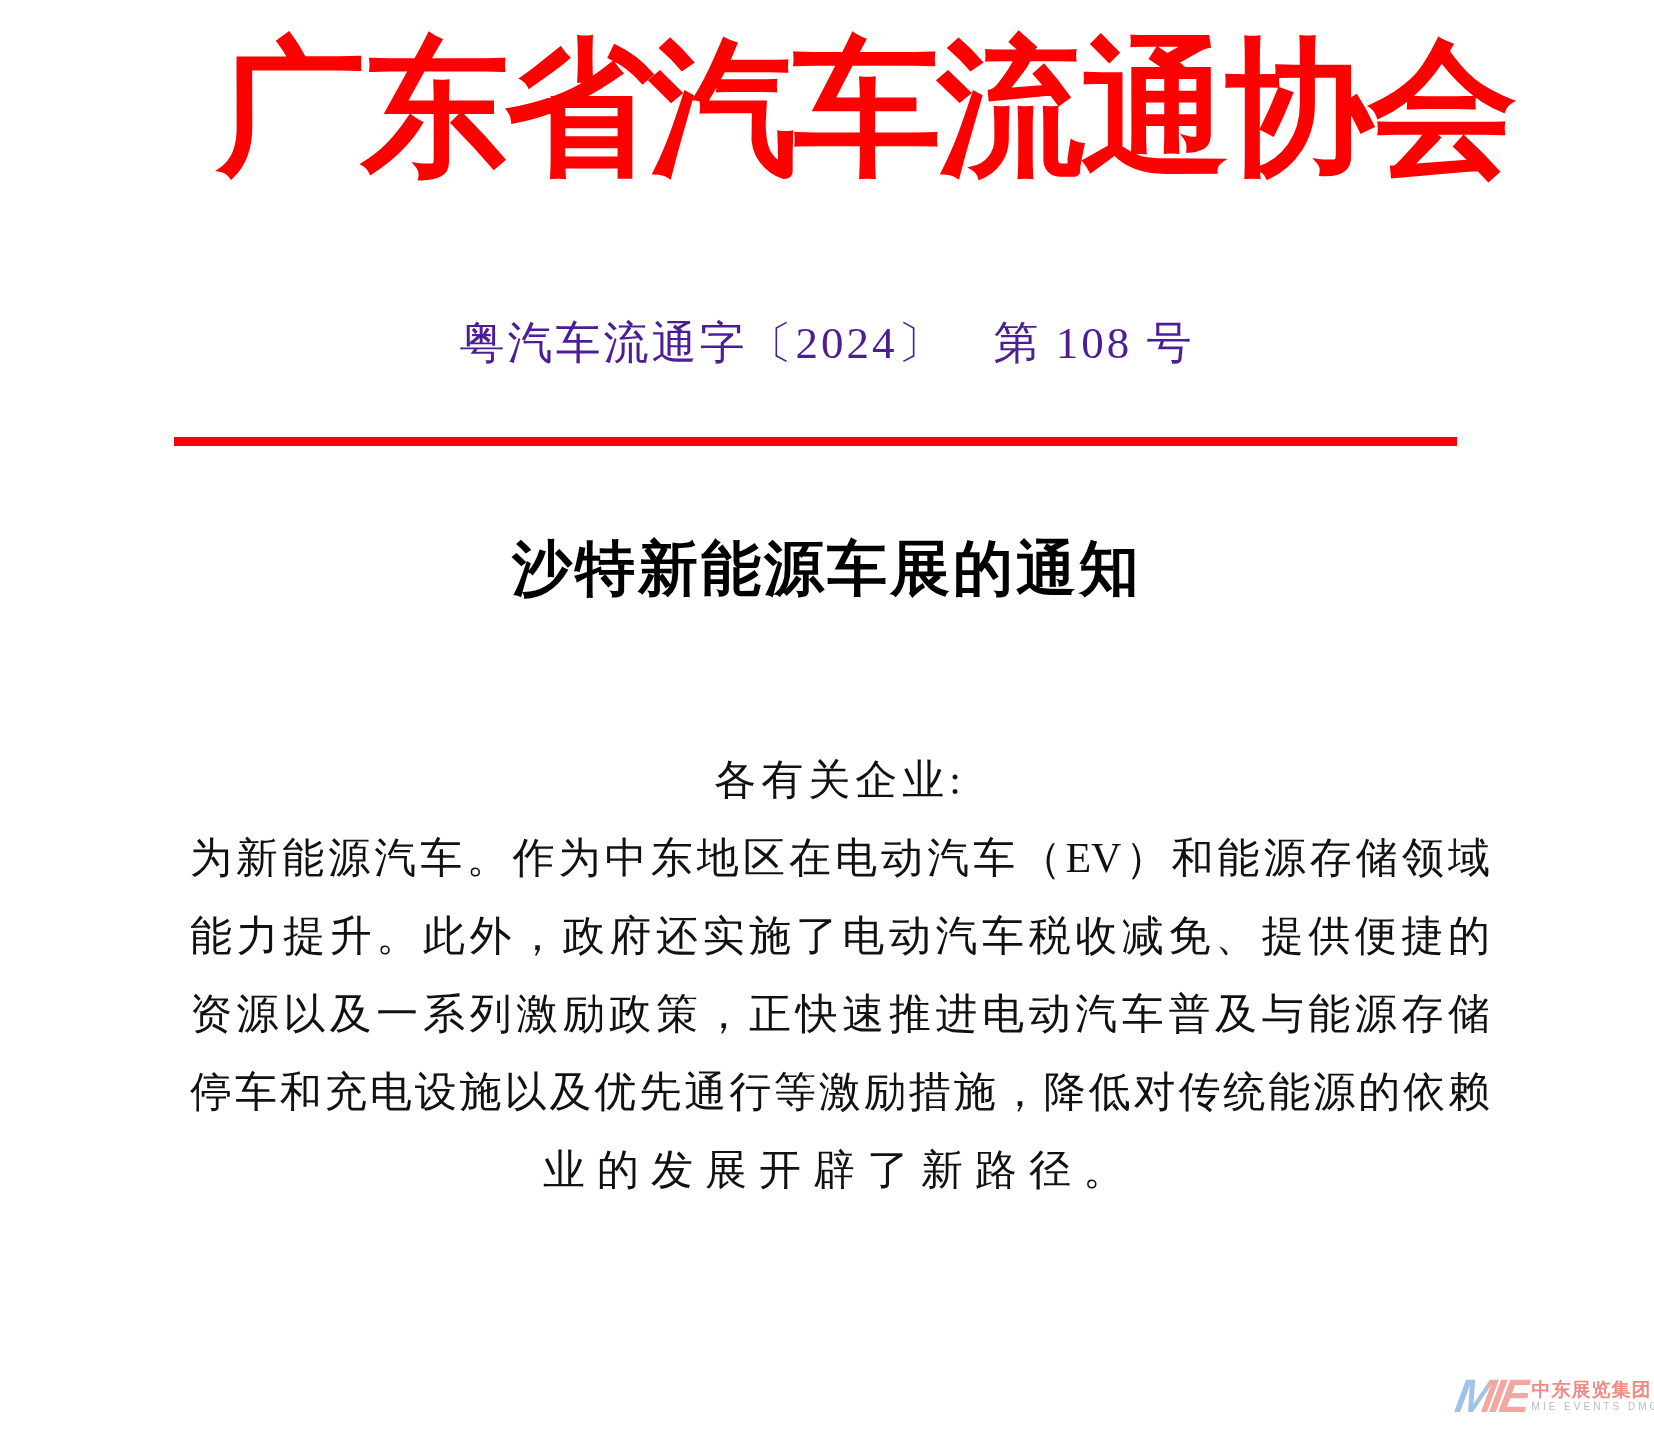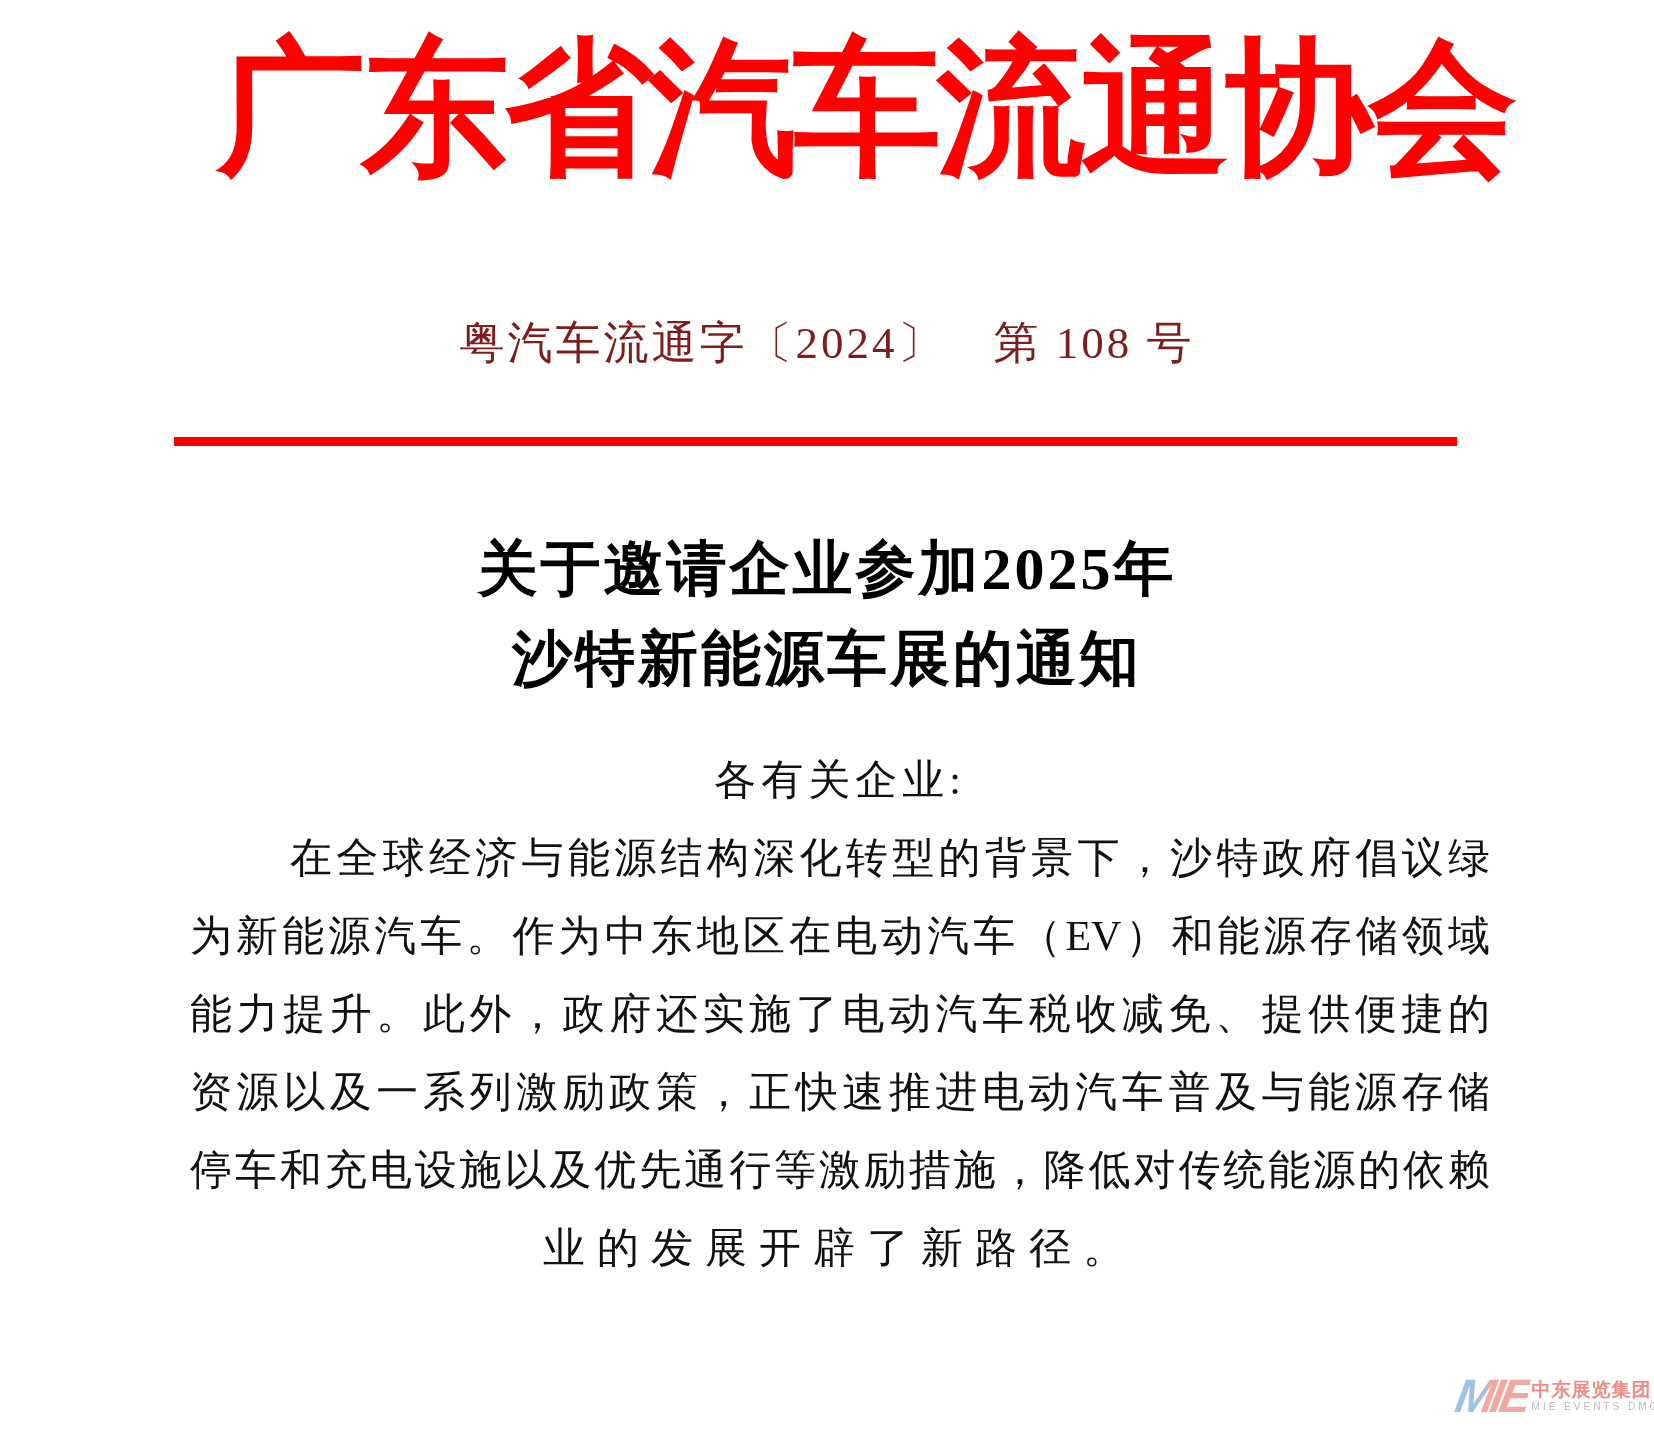--- a/index.html
+++ b/index.html
@@ -32,21 +32,21 @@
   }
   .doc-number {
     position: absolute;
     top: 312px;
     left: 0;
     width: 100%;
     text-align: center;
     font-size: 45px;
     line-height: 62px;
     letter-spacing: 3px;
-    color: #7f1d1d;
+    color: #4c1d95;
     white-space: nowrap;
   }
   .red-divider {
     position: absolute;
     left: 174px;
     top: 437px;
     width: 1283px;
     height: 9px;
     background: #ff0000;
   }
@@ -135,27 +135,25 @@
 
 <div class="page">
 
   <div class="org-title">广东省汽车流通协会</div>
 
   <div class="doc-number">粤汽车流通字〔2024〕　第 108 号</div>
 
   <div class="red-divider"></div>
 
   <div class="doc-title">
-    <div>关于邀请企业参加2025年</div>
     <div>沙特新能源车展的通知</div>
   </div>
 
   <div class="body-text">
     <div class="line l-left ls5">各有关企业:</div>
-    <div class="line l-just indent">在全球经济与能源结构深化转型的背景下，沙特政府倡议绿</div>
     <div class="line l-just">为新能源汽车。作为中东地区在电动汽车（EV）和能源存储领域</div>
     <div class="line l-just">能力提升。此外，政府还实施了电动汽车税收减免、提供便捷的</div>
     <div class="line l-just">资源以及一系列激励政策，正快速推进电动汽车普及与能源存储</div>
     <div class="line l-just">停车和充电设施以及优先通行等激励措施，降低对传统能源的依赖</div>
     <div class="line l-left ls12">业的发展开辟了新路径。</div>
   </div>
 
   <div class="watermark">
     <span class="logo-mie">MIE</span>
     <span class="logo-text">

